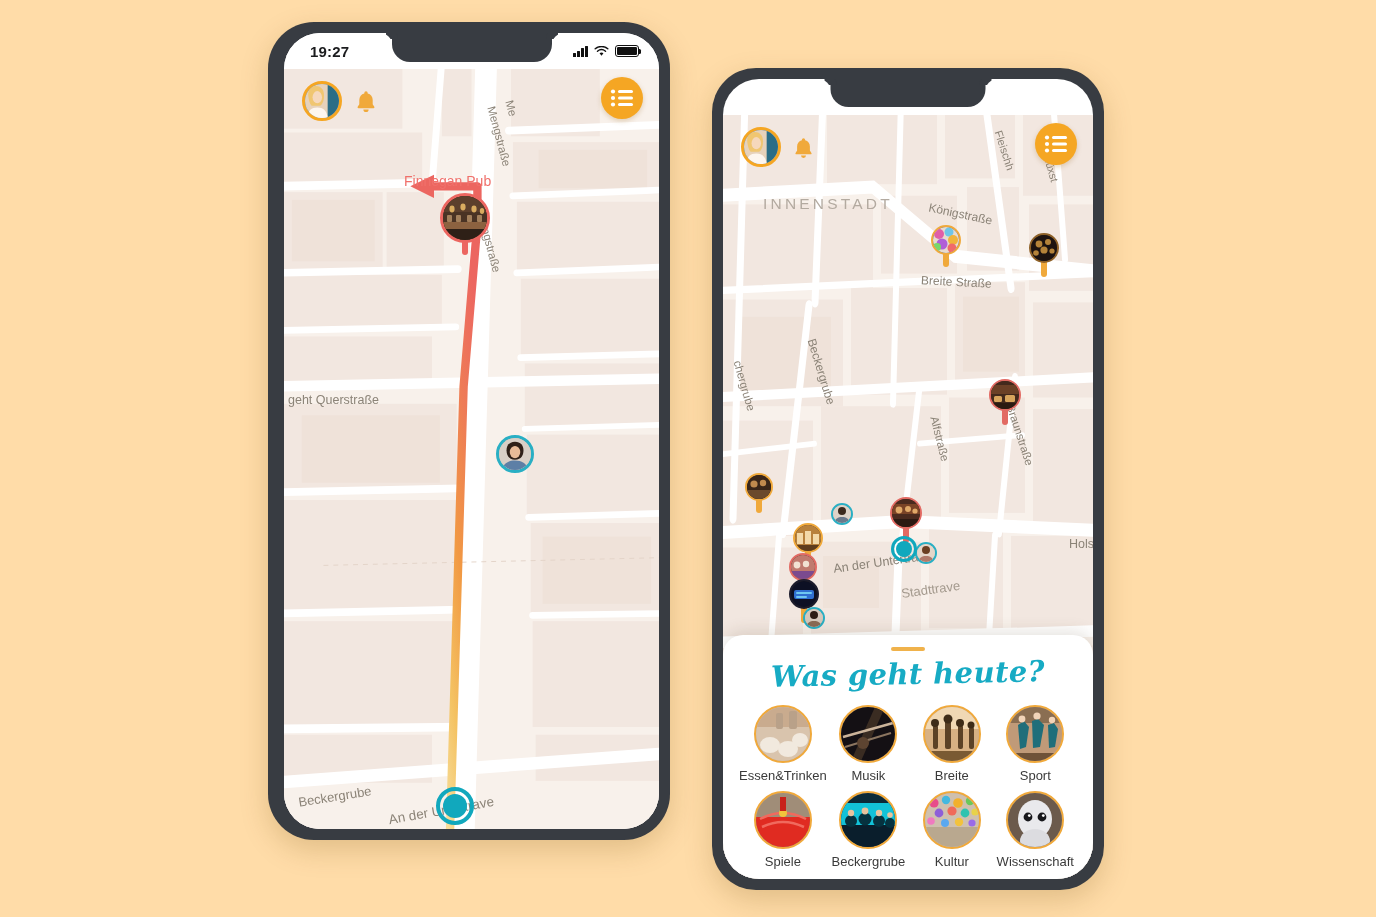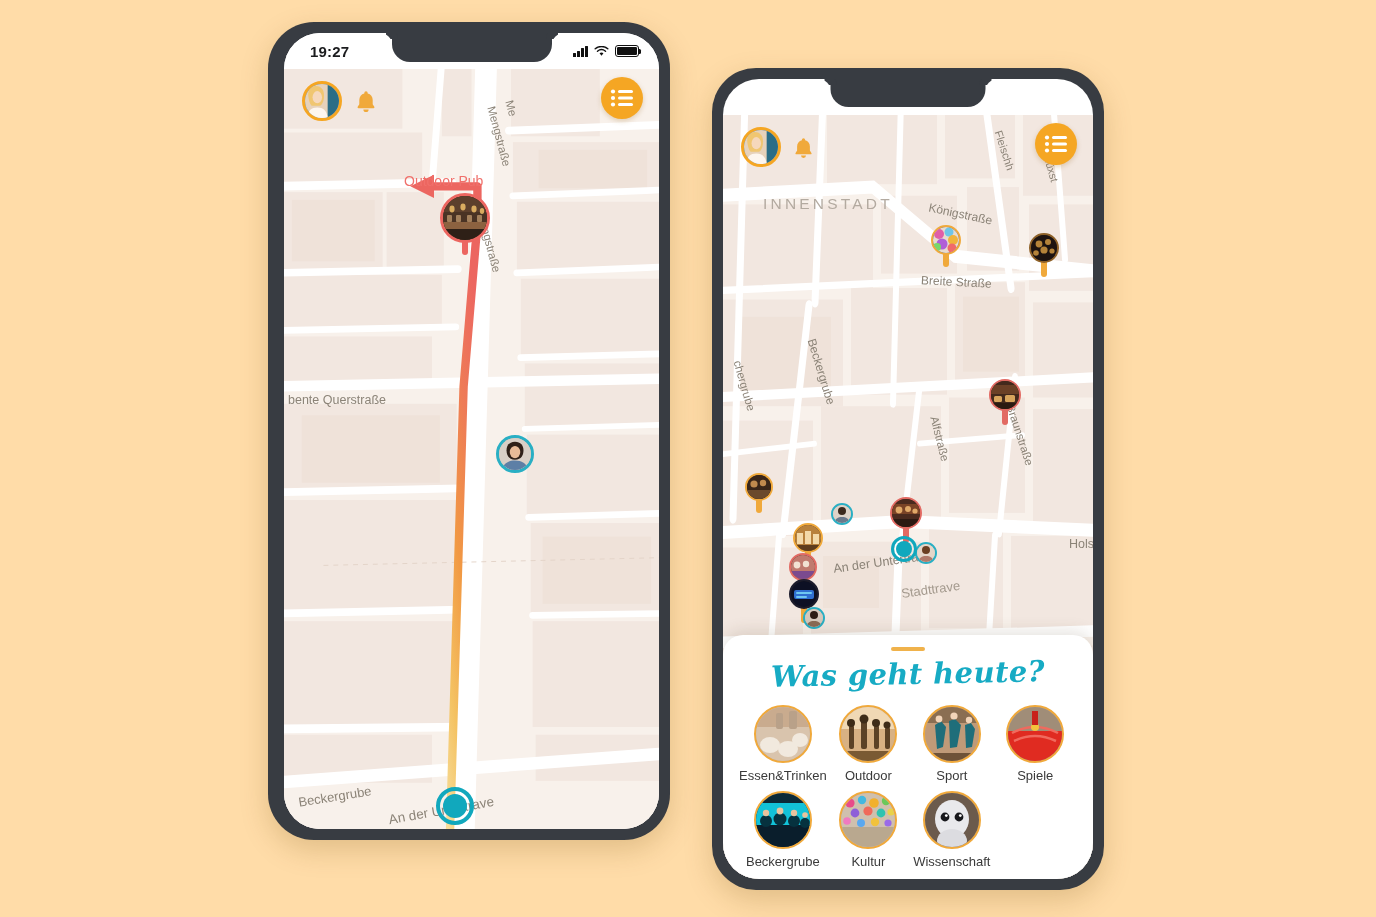--- a/index.html
+++ b/index.html
@@ -235,25 +235,25 @@
           <g>
             <path d="M168 800 L182 330 L196 160 L196 122" stroke="url(#routeGrad)" stroke-width="8.5" fill="none" stroke-linecap="round"></path>
             <path d="M196 122 L150 122" stroke="#EC6660" stroke-width="8.5" fill="none"></path>
             <path d="M152 110 L128 122 L152 134 Z" fill="#EC6660"></path>
           </g>
         </svg>
 
         <div class="maplabel" style="left:213px;top:36px;transform:rotate(75deg);transform-origin:0 0;">Mengstraße</div>
         <div class="maplabel" style="left:231px;top:30px;transform:rotate(75deg);transform-origin:0 0;">Me</div>
         <div class="maplabel" style="left:203px;top:142px;transform:rotate(75deg);transform-origin:0 0;">Mengstraße</div>
-        <div class="maplabel" style="left:4px;top:324px;font-size:12.5px;">bente Querstraße</div>
+        <div class="maplabel" style="left:4px;top:324px;font-size:12.5px;">geht Querstraße</div>
         <div class="maplabel" style="left:14px;top:720px;font-size:13px;transform:rotate(-9deg);">Beckergrube</div>
         <div class="maplabel" style="left:104px;top:734px;font-size:13.5px;transform:rotate(-10deg);">An der Untertrave</div>
 
-        <div class="pin-label" style="left:120px;top:104px;">Outdoor Pub</div>
+        <div class="pin-label" style="left:120px;top:104px;">Finnegan Pub</div>
         <div class="pin" style="left:156px;top:124px;width:50px;height:62px;">
           <div class="stem" style="top:36px;height:26px;background:#EC6660;"></div>
           <div class="disc" style="width:50px;height:50px;border-width:3px;border-color:#EC6660;">
             <svg viewBox="0 0 44 44">
               <rect width="44" height="44" fill="#4a3324"></rect>
               <rect y="0" width="44" height="16" fill="#5c3f2c"></rect>
               <g fill="#f0c06a" opacity=".85">
                 <ellipse cx="9" cy="13" rx="2.6" ry="3.4"></ellipse>
                 <ellipse cx="20" cy="11" rx="2.6" ry="3.4"></ellipse>
                 <ellipse cx="31" cy="13" rx="2.6" ry="3.4"></ellipse>
@@ -593,20 +593,32 @@
                   </g>
                 <g fill="#b9a189">
                     <rect x="20" y="6" width="7" height="16" rx="2"></rect>
                     <rect x="33" y="4" width="8" height="18" rx="2"></rect>
                   </g>
               </svg>
             </div>
             <div class="cat-label">Essen&amp;Trinken</div>
           </div>
 
+          <div class="cat">
+            <div class="cat-thumb">
+              <svg viewBox="0 0 54 54">
+                  <rect width="54" height="54" fill="#141014"></rect>
+                <path d="M10 54L34 0h10L20 54z" fill="#3a2c22"></path>
+                <path d="M2 30 L52 16" stroke="#cbb39a" stroke-width="2.5"></path>
+                <path d="M4 40 L50 26" stroke="#8b7560" stroke-width="2"></path>
+                <circle cx="22" cy="36" r="6" fill="#5d4431"></circle>
+              </svg>
+            </div>
+            <div class="cat-label">Musik</div>
+          </div>
 
           <div class="cat">
             <div class="cat-thumb">
               <svg viewBox="0 0 54 54">
                   <rect width="54" height="54" fill="#d8b183"></rect>
                 <rect y="0" width="54" height="22" fill="#f0d8b4"></rect>
                 <g fill="#5c4226">
                     <rect x="8" y="18" width="5" height="24" rx="2"></rect>
                     <rect x="20" y="14" width="6" height="28" rx="2"></rect>
                 <rect x="33" y="18" width="5" height="24" rx="2"></rect>
@@ -614,21 +626,21 @@
                   </g>
                 <g fill="#3e2c18">
                     <circle cx="10" cy="16" r="4"></circle>
                     <circle cx="23" cy="12" r="4.5"></circle>
                     <circle cx="35" cy="16" r="4"></circle>
                     <circle cx="46" cy="18" r="3.5"></circle>
                   </g>
                 <rect y="44" width="54" height="10" fill="#7a5a33"></rect>
               </svg>
             </div>
-            <div class="cat-label">Outdoor</div>
+            <div class="cat-label">Breite</div>
           </div>
 
           <div class="cat">
             <div class="cat-thumb">
               <svg viewBox="0 0 54 54">
                   <rect width="54" height="54" fill="#c09a78"></rect>
                 <rect y="0" width="54" height="16" fill="#8a6e52"></rect>
                 <g fill="#1f6e7a">
                     <path d="M10 18l6-4 5 6-3 20-6 2z"></path>
                     <path d="M24 14l6-2 6 6-4 22-7 1z"></path>

